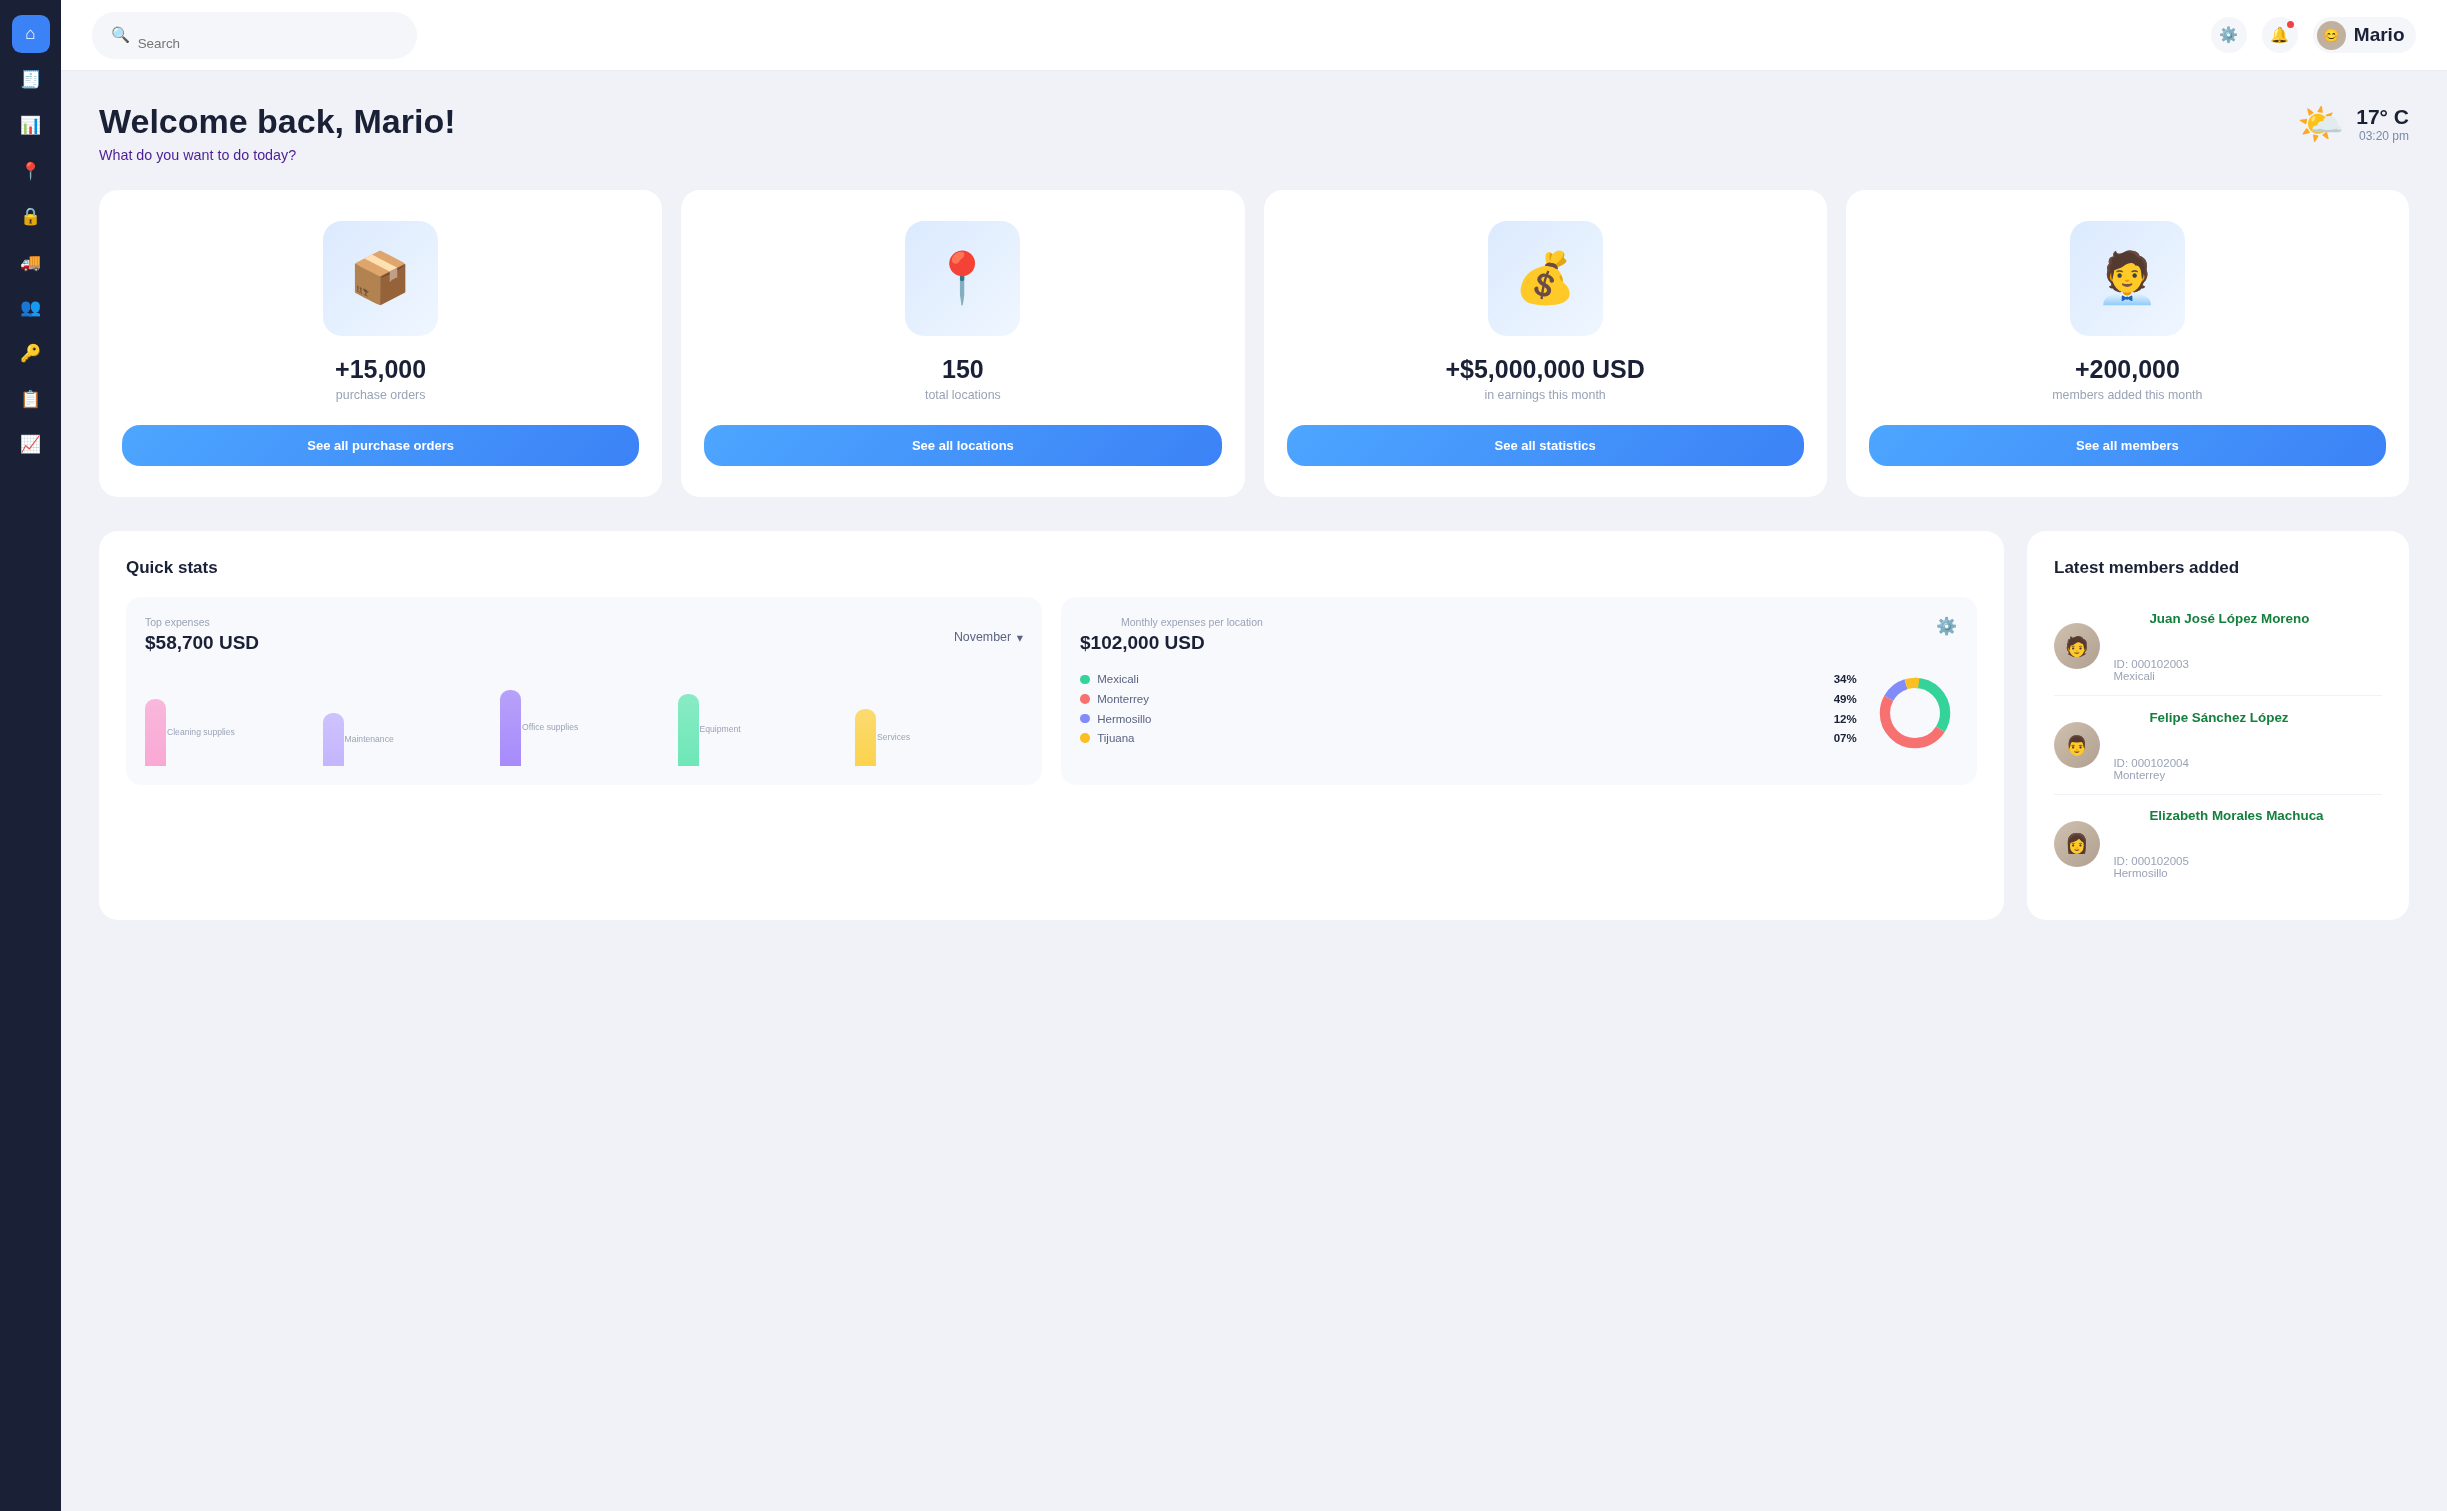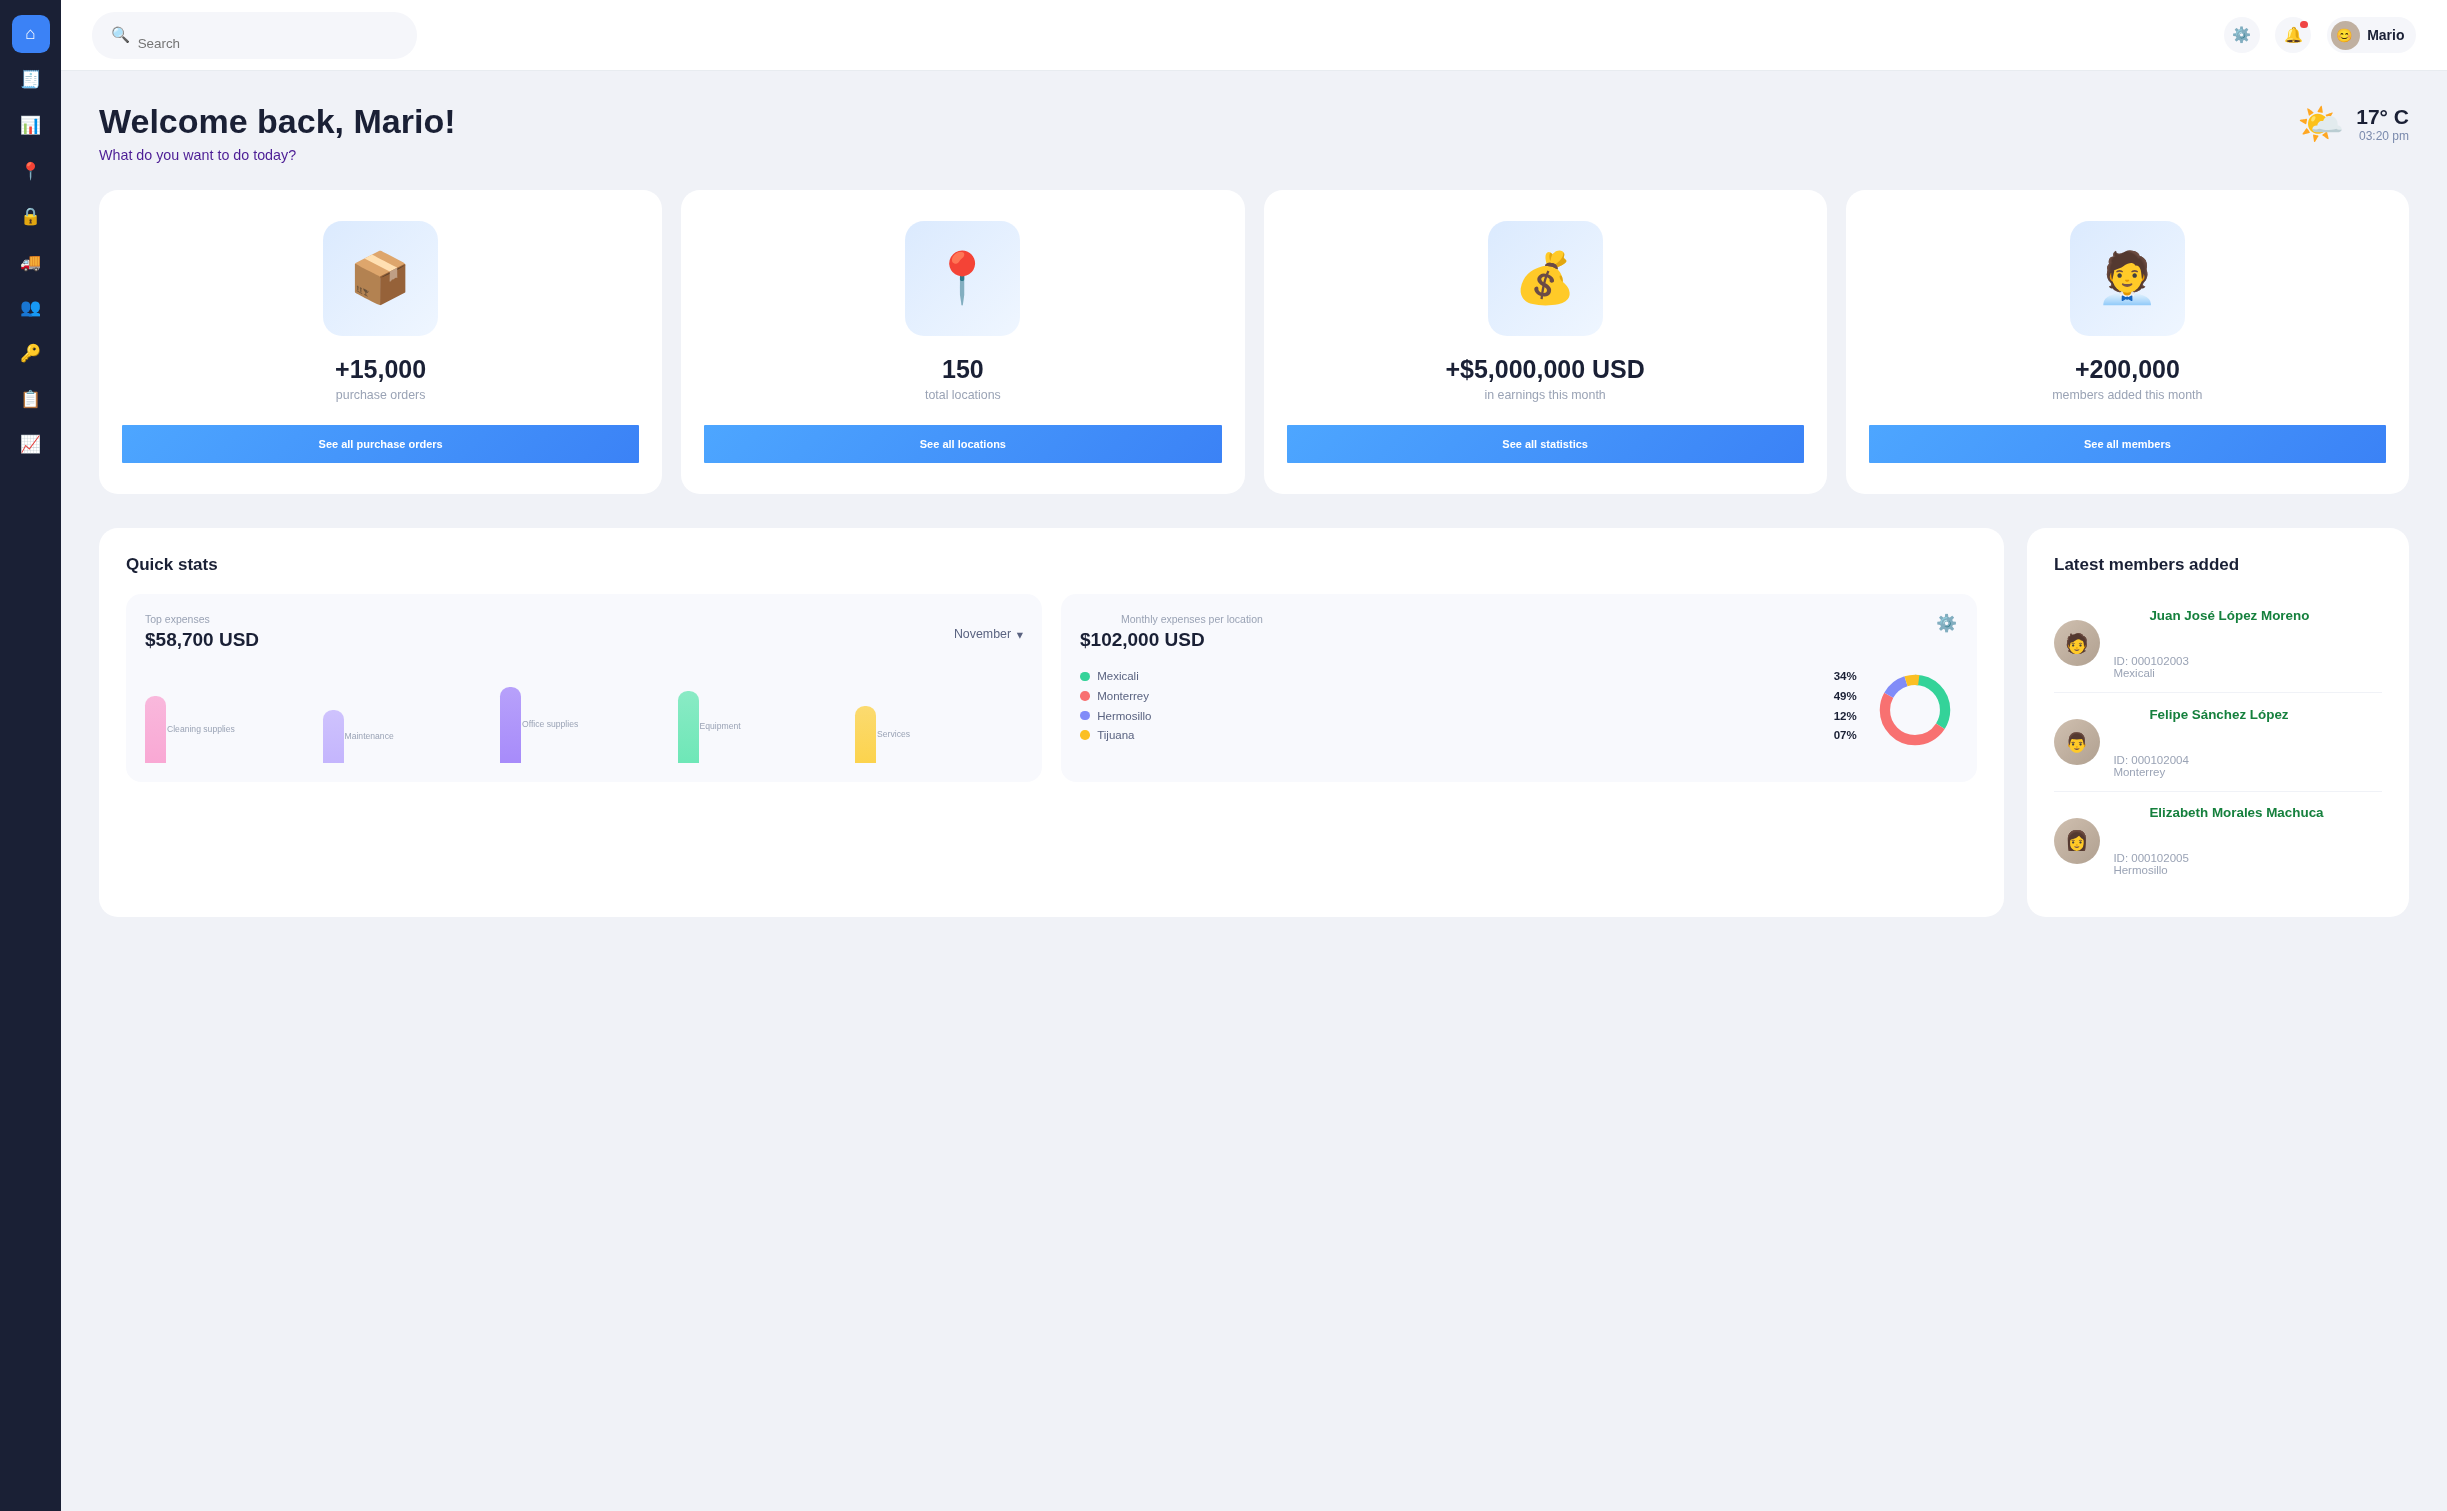--- a/index.html
+++ b/index.html
@@ -137,23 +137,23 @@
       font-size: 25px; font-weight: 700; color: #1a2035;
       margin-bottom: 3.8px;
     }
     .card-label {
       font-size: 12.4px; color: #9aa3b5; margin-bottom: 23px;
     }
     .card-btn {
       background: linear-gradient(135deg, #4da6ff, #3b82f6);
       color: white;
       border: none;
-      border-radius: 1px;
+      border-radius: 18px;
       padding: 13.4px 27px;
-      font-size: 11px;
+      font-size: 13px;
       font-weight: 600;
       cursor: pointer;
       width: 100%;
     }
 
     
     .bottom-section {
       display: grid;
       grid-template-columns: 1fr 382px;
       gap: 23px;
@@ -288,21 +288,21 @@
     <div class="topbar-right">
       <div class="icon-btn">
         <span>⚙️</span>
       </div>
       <div class="icon-btn">
         <span>🔔</span>
         <span class="notif-badge"></span>
       </div>
       <div class="user-chip">
         <div class="avatar-photo">😊</div>
-        <span style="font-size:14px;font-weight:600;color:#1a2035;">Mario</span>
+        <span style="font-size:19px;font-weight:600;color:#1a2035;">Mario</span>
       </div>
     </div>
   </header>
 
   <div class="content">
 
     <div class="welcome-header">
       <div>
         <div class="welcome-title">Welcome back, Mario!</div>
         <div class="welcome-sub">What do you want to do today?</div>

